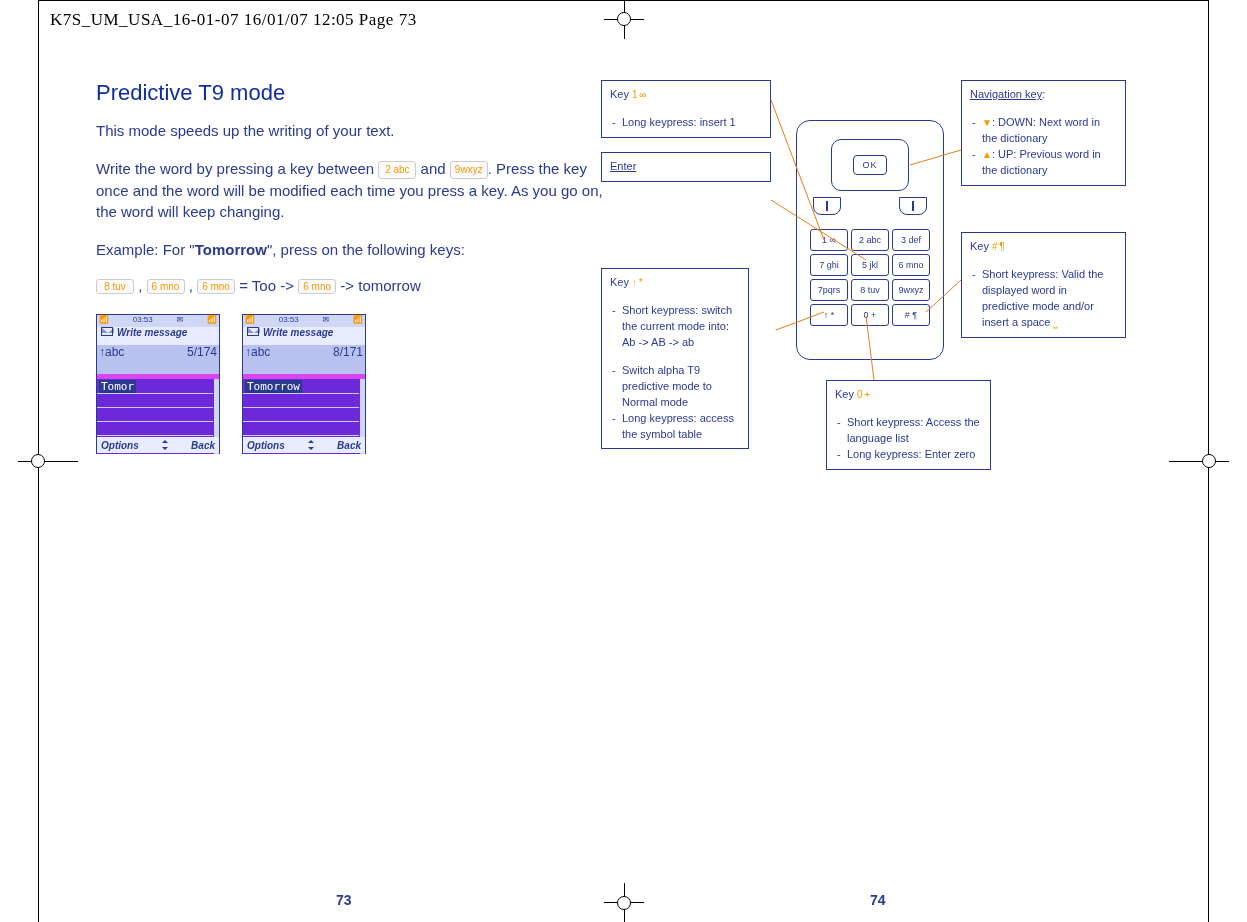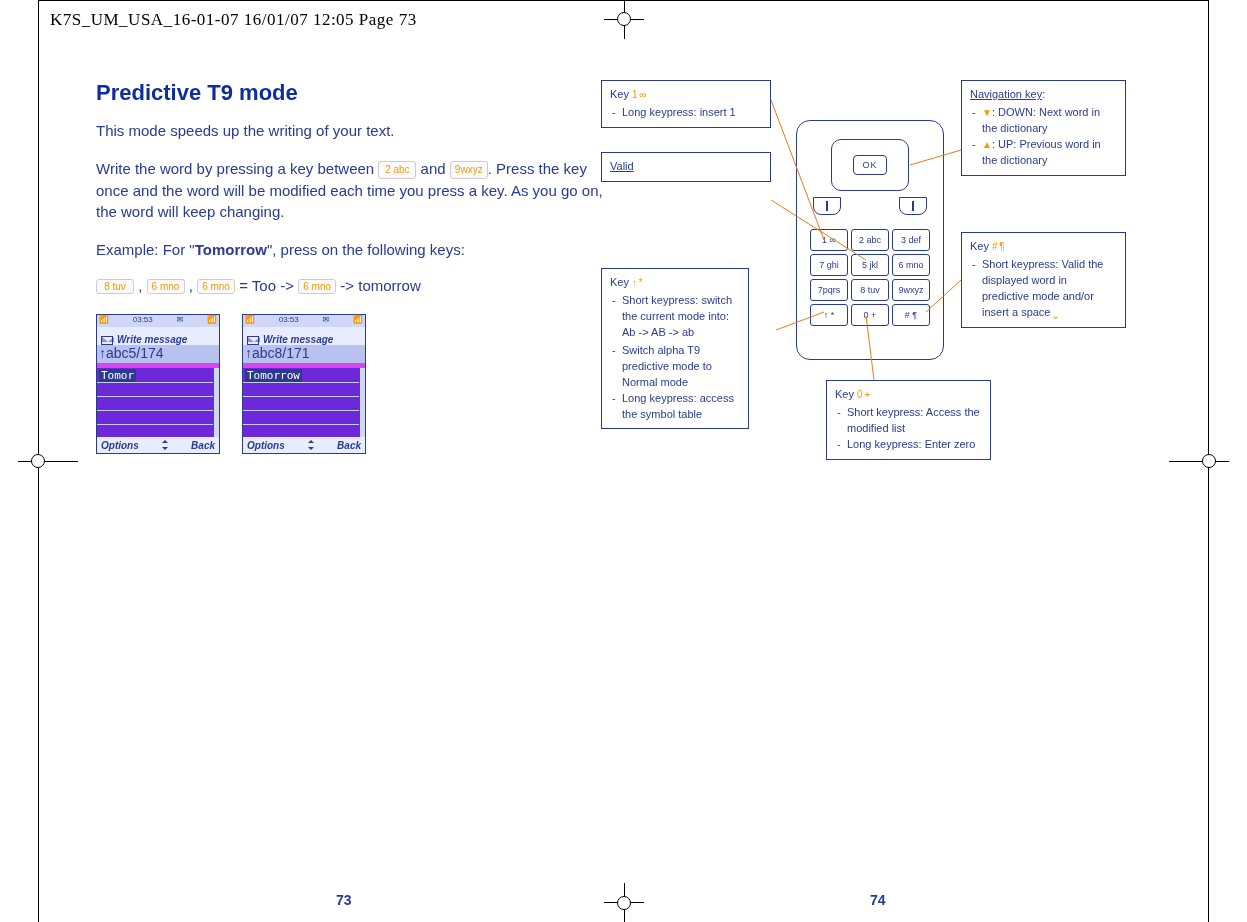--- a/index.html
+++ b/index.html
@@ -70,21 +70,21 @@
     top: 80px; left: 96px; right: 96px; bottom: 40px;
     display: flex;
     color: #2a3a8f;
   }
   .col-left { width: 530px; padding-right: 20px; }
   .col-right { flex: 1; position: relative; }
 
   h2 {
     color: #0f2d9e;
     font-size: 22px;
-    font-weight: bold;
+    font-weight: normal;
     margin-bottom: 14px;
   }
   .para {
     font-size: 15px;
     line-height: 1.45;
     margin-bottom: 16px;
     color: #2a3a8f;
   }
   .para strong { font-weight: bold; }
   .key-seq {
@@ -112,38 +112,38 @@
     background: #e8ecff;
     position: relative;
     font-size: 9px;
   }
   .ps-status {
     height: 12px; background: #d0d6f5;
     display: flex; justify-content: space-between;
     padding: 0 2px; font-size: 8px; color: #2a3a8f;
   }
   .ps-title {
-    height: 18px; display: flex; align-items: flex-end; gap: 4px;
+    height: 18px; display: flex; align-items: flex-start; gap: 4px;
     padding: 0 4px; font-style: italic; font-weight: bold;
     color: #2a3a8f; font-size: 10px;
   }
   .ps-title .env {
     width: 12px; height: 9px; border: 1px solid #2a3a8f; position: relative;
   }
   .ps-title .env::after {
     content: ""; position: absolute; top: 0; left: 0; right: 0;
     border-top: 5px solid transparent;
     border-left: 6px solid #2a3a8f80;
     border-right: 6px solid #2a3a8f80;
     height: 0;
   }
   .ps-bar {
-    height: 18px; background: #b9c2ef;
-    display: flex; 
-    padding: 0 2px; font-size: 14px; color: #2a3a8f;
+    height: 29px; background: #b9c2ef;
+    display: flex; justify-content: space-between;
+    padding: 0 2px; font-size: 12px; color: #2a3a8f;
   }
   .ps-text-area {
     position: relative;
     height: 80px;
     background: #6d28d9;
     border-top: 5px solid #d946ef;
   }
   .ps-word {
     position: absolute; top: 1px; left: 2px;
     background: #2a3a8f; color: #fff;
@@ -194,21 +194,21 @@
     position: absolute;
     border: 1px solid #2a3a8f;
     padding: 6px 8px;
     font-size: 11px;
     line-height: 1.45;
     color: #2a3a8f;
     background: #fff;
   }
   .note .title { color: #2a3a8f; }
   .note .ul { text-decoration: underline; }
-  .note ul { list-style: none; padding-left: 0; margin-top: 2px; }
+  .note ul { list-style: none; padding-left: 0; margin-top: 12px; }
   .note li { padding-left: 12px; position: relative; }
   .note li::before { content: "-"; position: absolute; left: 2px; }
   .note .sub { padding-left: 12px; }
   .kglyph { color: #f59a00; font-size: 10px; letter-spacing: -0.5px; }
   .arrow { display: inline-block; font-size: 10px; color: #f59a00; }
 
   .phone {
     position: absolute;
     top: 40px; left: 170px;
     width: 148px; height: 240px;
@@ -371,39 +371,39 @@
     <div class="diagram">
 
       <div class="note" style="top:0; left:-25px; width:170px">
         <span class="title"><span>Key</span> <span class="kglyph">1 ∞</span></span>
         <ul>
             <li>Long keypress: insert 1</li>
           </ul>
       </div>
 
       <div class="note" style="top:72px; left:-25px; width:170px">
-        <span class="title ul">Valid</span>
+        <span class="title ul">Enter</span>
       </div>
 
       <div class="note" style="top:188px; left:-25px; width:148px">
         <span class="title"><span>Key</span> <span class="kglyph">↑ *</span></span>
         <ul>
           <li>Short keypress: switch the current mode into:</li>
         </ul>
         <div class="sub">Ab -&gt; AB -&gt; ab</div>
         <ul>
           <li>Switch alpha T9 predictive mode to Normal mode</li>
           <li>Long keypress: access the symbol table</li>
         </ul>
       </div>
 
       <div class="note" style="top:300px; left:200px; width:165px">
         <span class="title"><span>Key</span> <span class="kglyph">0 +</span></span>
         <ul>
-          <li>Short keypress: Access the modified list</li>
+          <li>Short keypress: Access the language list</li>
           <li>Long keypress: Enter zero</li>
         </ul>
       </div>
 
       <div class="note" style="top:0; left:335px; width:165px">
         <span class="title"><span class="ul">Navigation key</span>:</span>
         <ul>
           <li><span class="arrow">▼</span><span>: DOWN: Next word in the dictionary</span></li>
           <li><span class="arrow">▲</span><span>: UP: Previous word in the dictionary</span></li>
         </ul>

